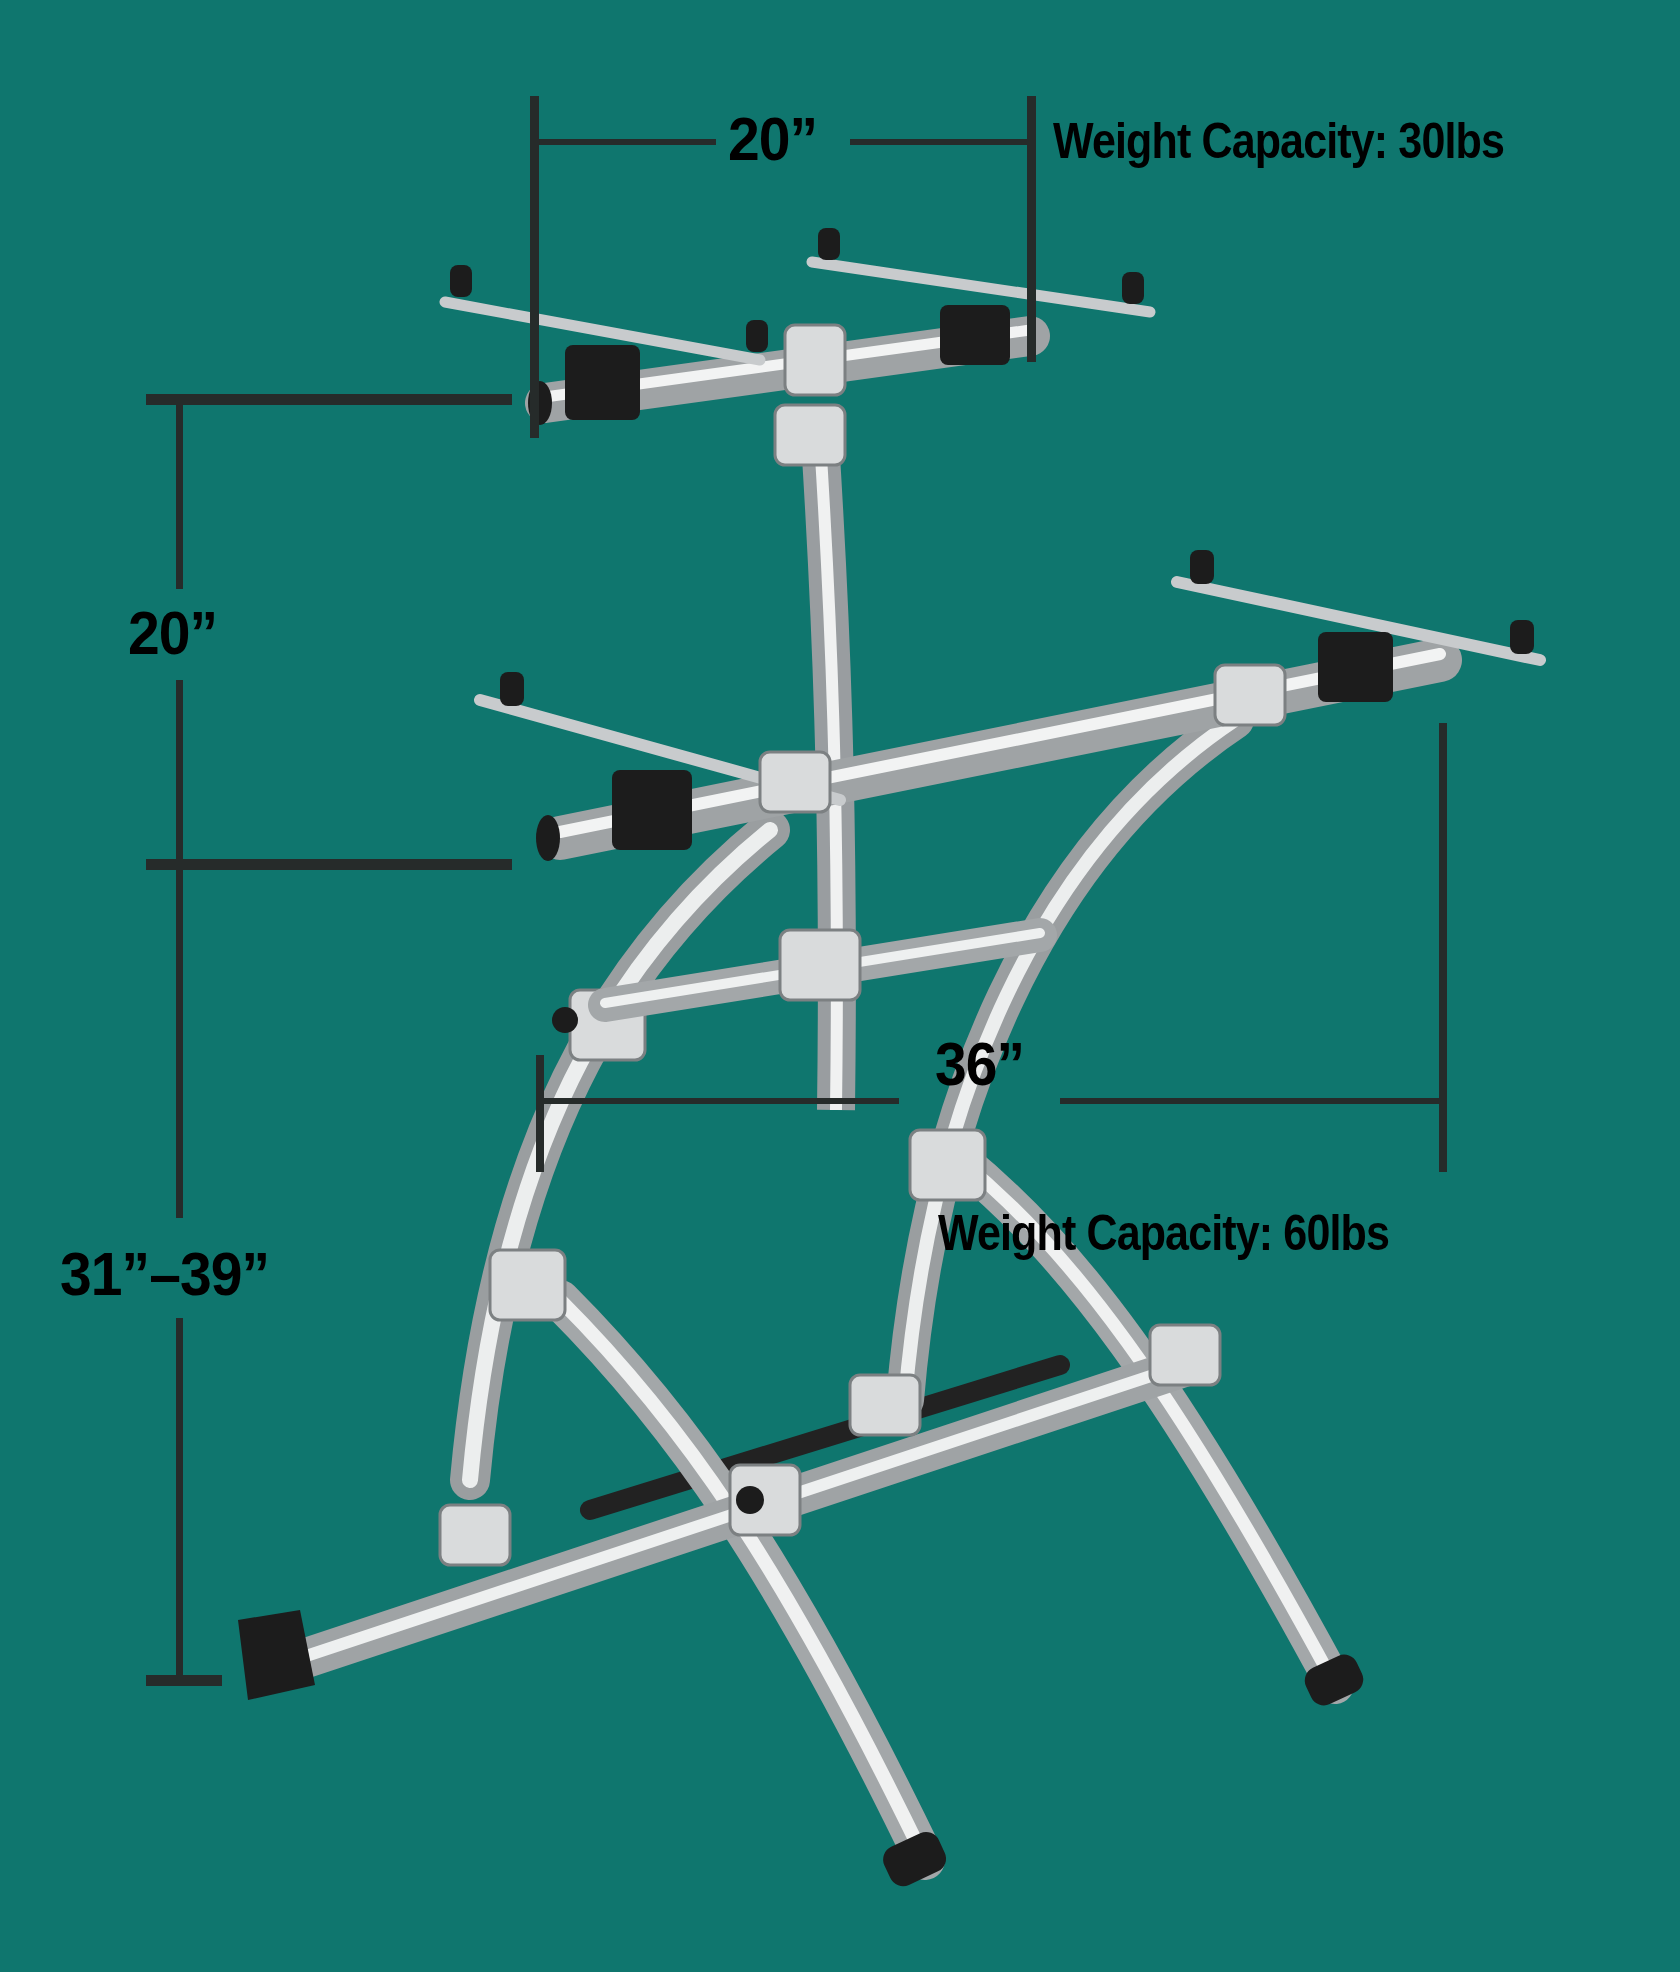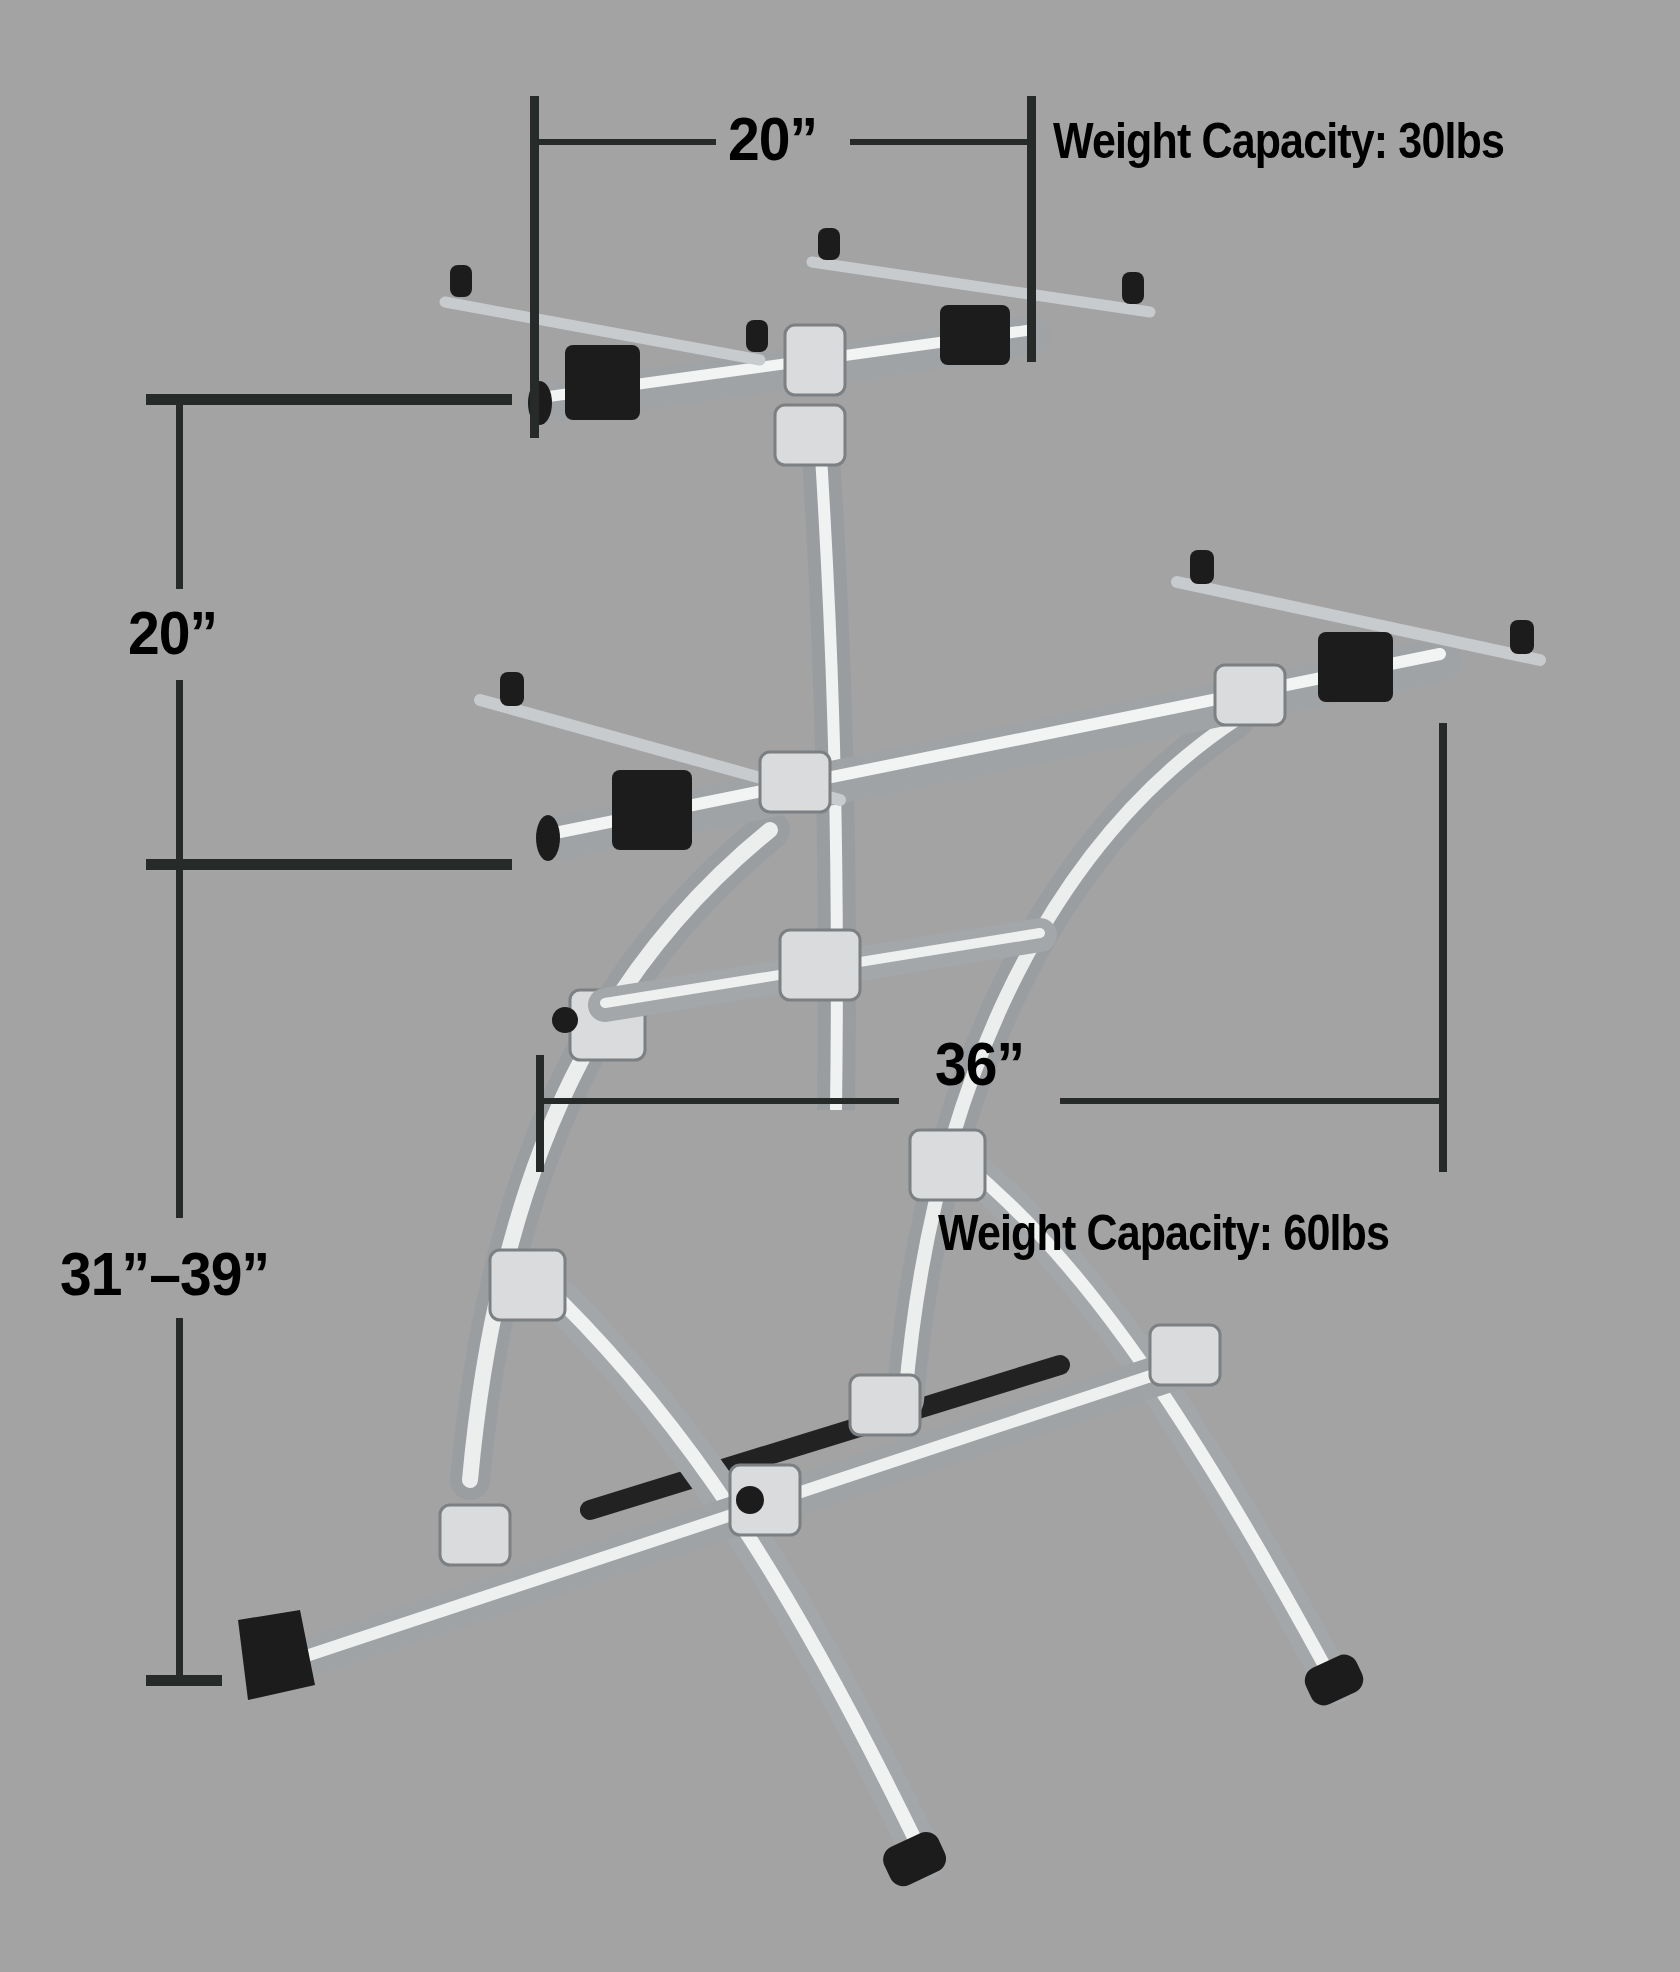--- a/index.html
+++ b/index.html
@@ -1,16 +1,16 @@
 <!DOCTYPE html>
 <html><head>
 <meta charset="utf-8">
 <style>
   html,body{margin:0;padding:0;background:#f5f5f5;}
-  #canvas{position:relative;width:1680px;height:1972px;background:#a3a3a3;overflow:hidden;font-family:"Liberation Sans","DejaVu Sans",sans-serif;}
+  #canvas{position:relative;width:1680px;height:1972px;background:#0f766e;overflow:hidden;font-family:"Liberation Sans","DejaVu Sans",sans-serif;}
   .dim-line{position:absolute;background:#262b2a;}
   .label{position:absolute;color:#000;font-family:"Liberation Sans",sans-serif;font-weight:700;white-space:nowrap;transform-origin:left top;}
   .dim-big{font-size:62px;letter-spacing:-1px;transform:scaleX(0.92);line-height:1;}
   .cap{font-size:50px;letter-spacing:-1px;transform:scaleX(0.86);line-height:1;}
   svg#stand{position:absolute;left:0;top:0;}
 </style>
 </head>
 <body>
 
 <div id="canvas">

